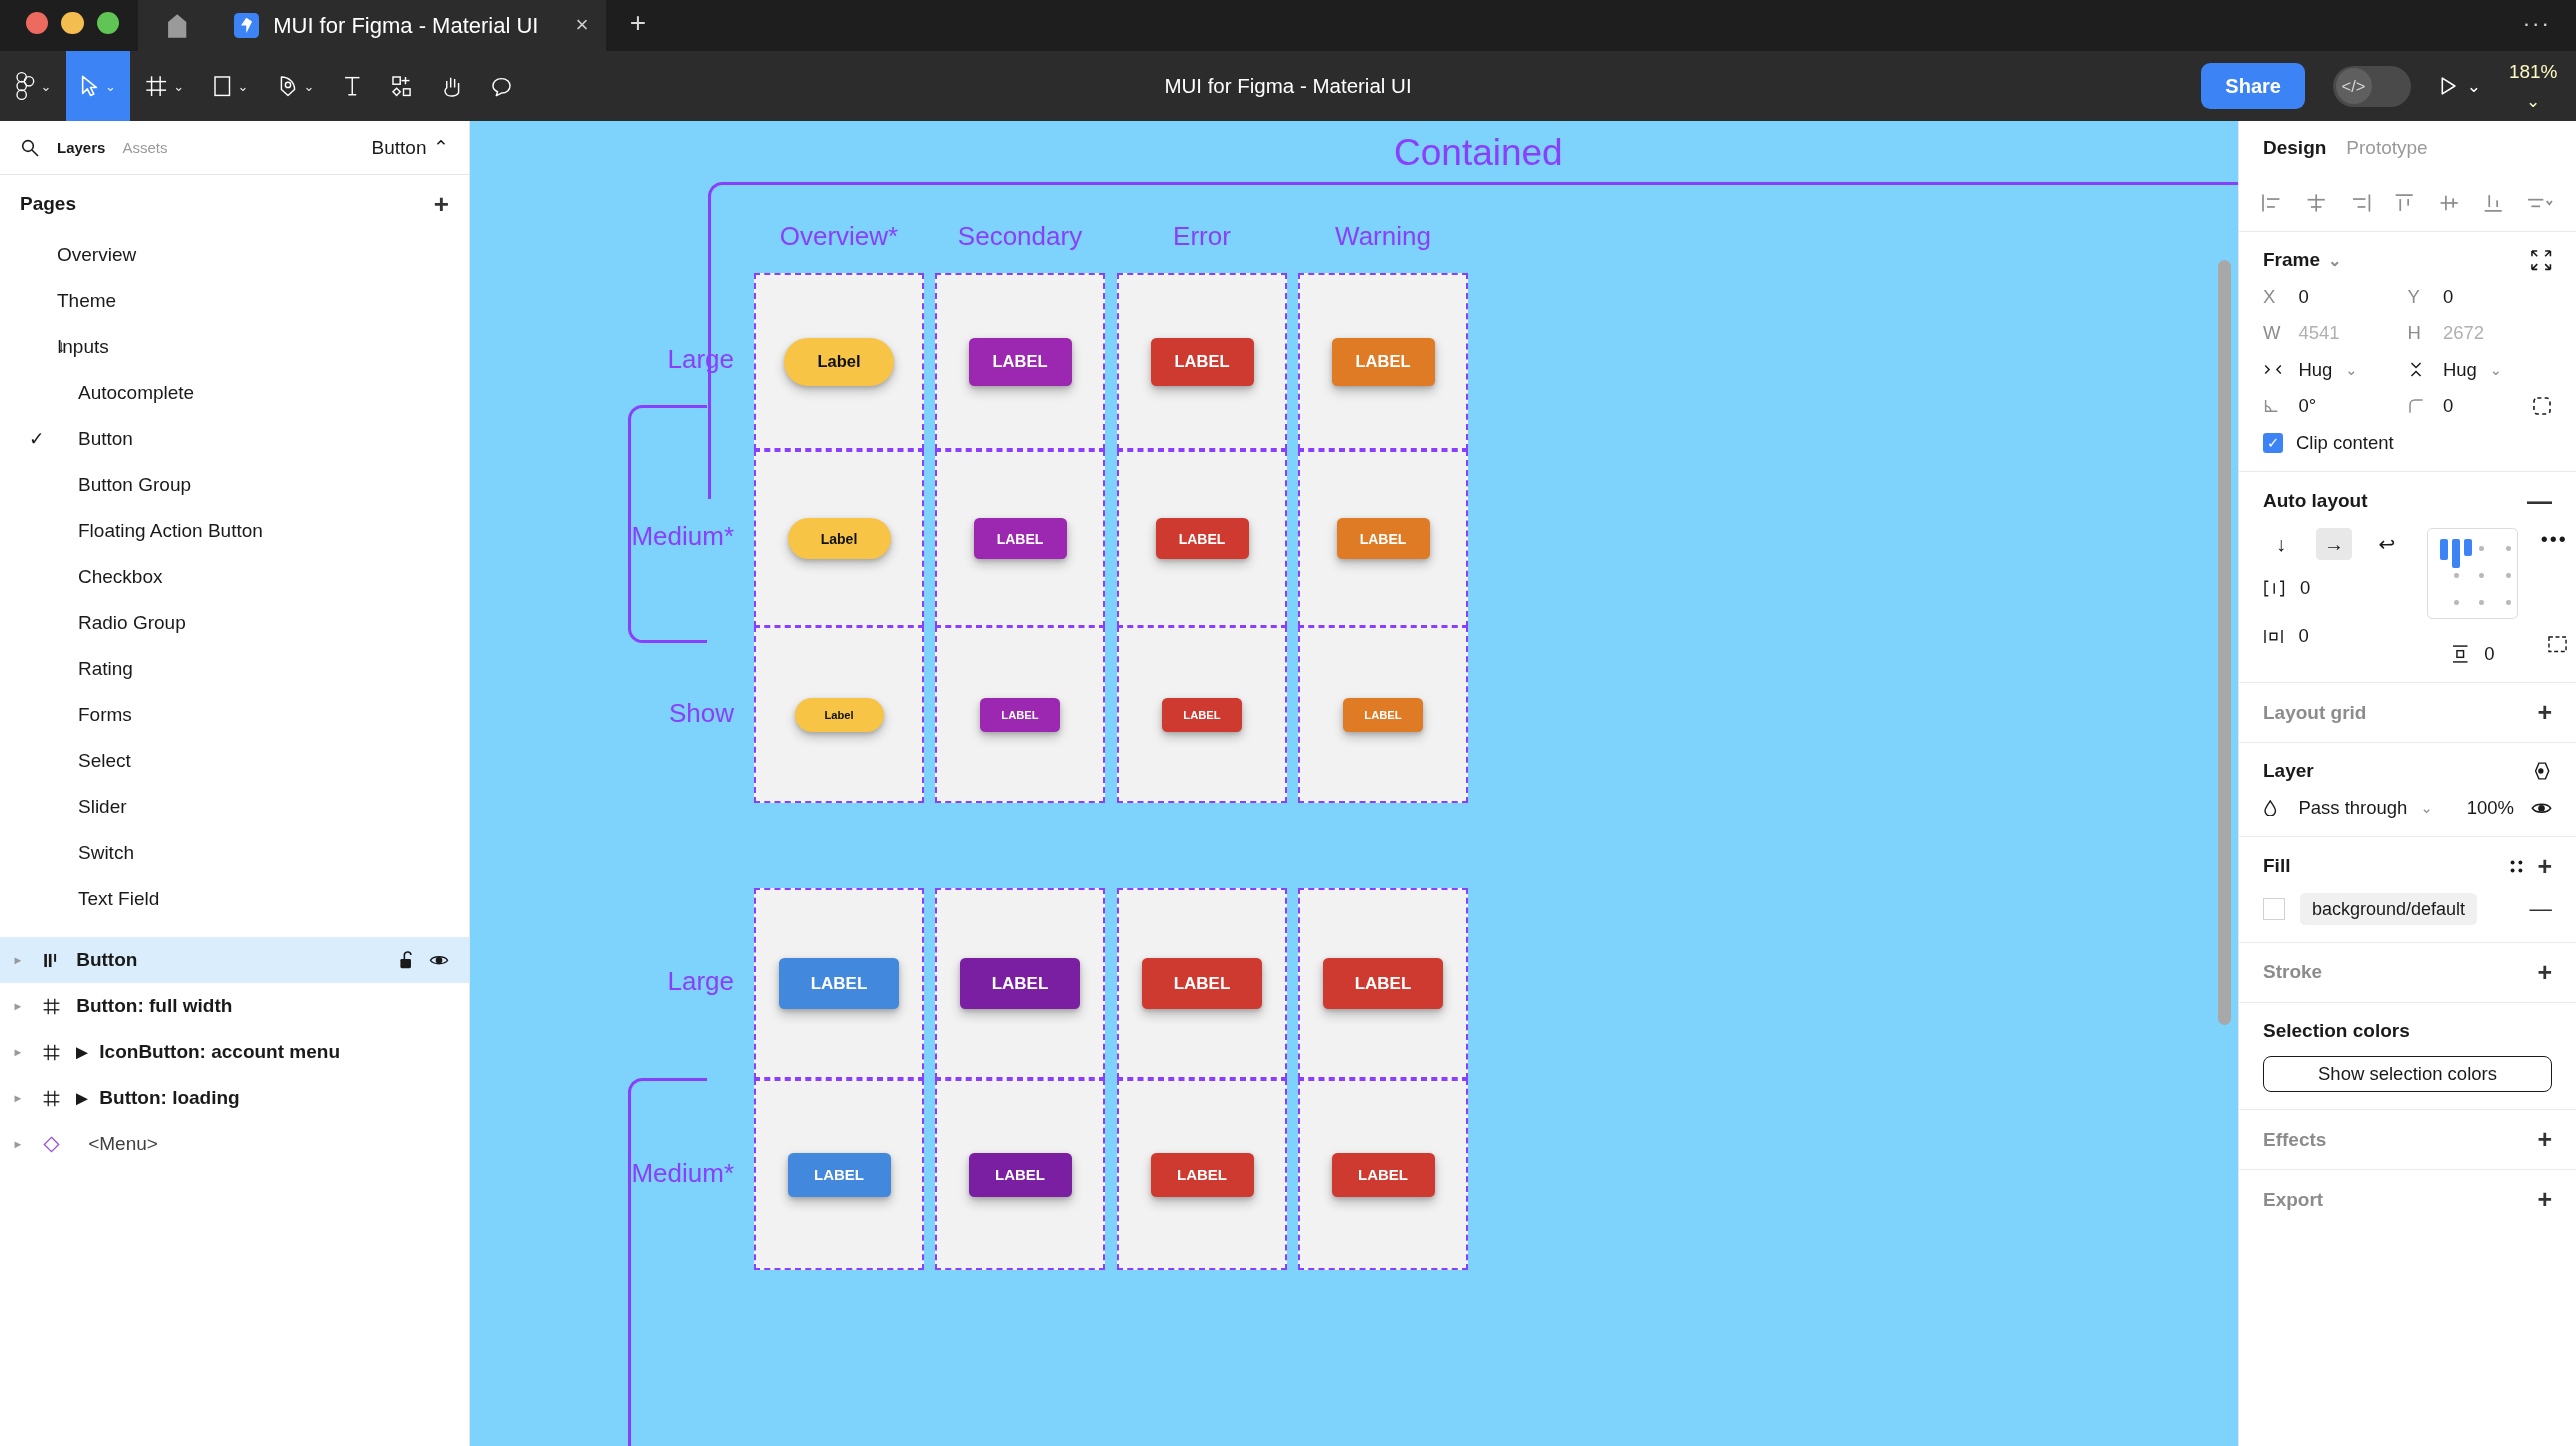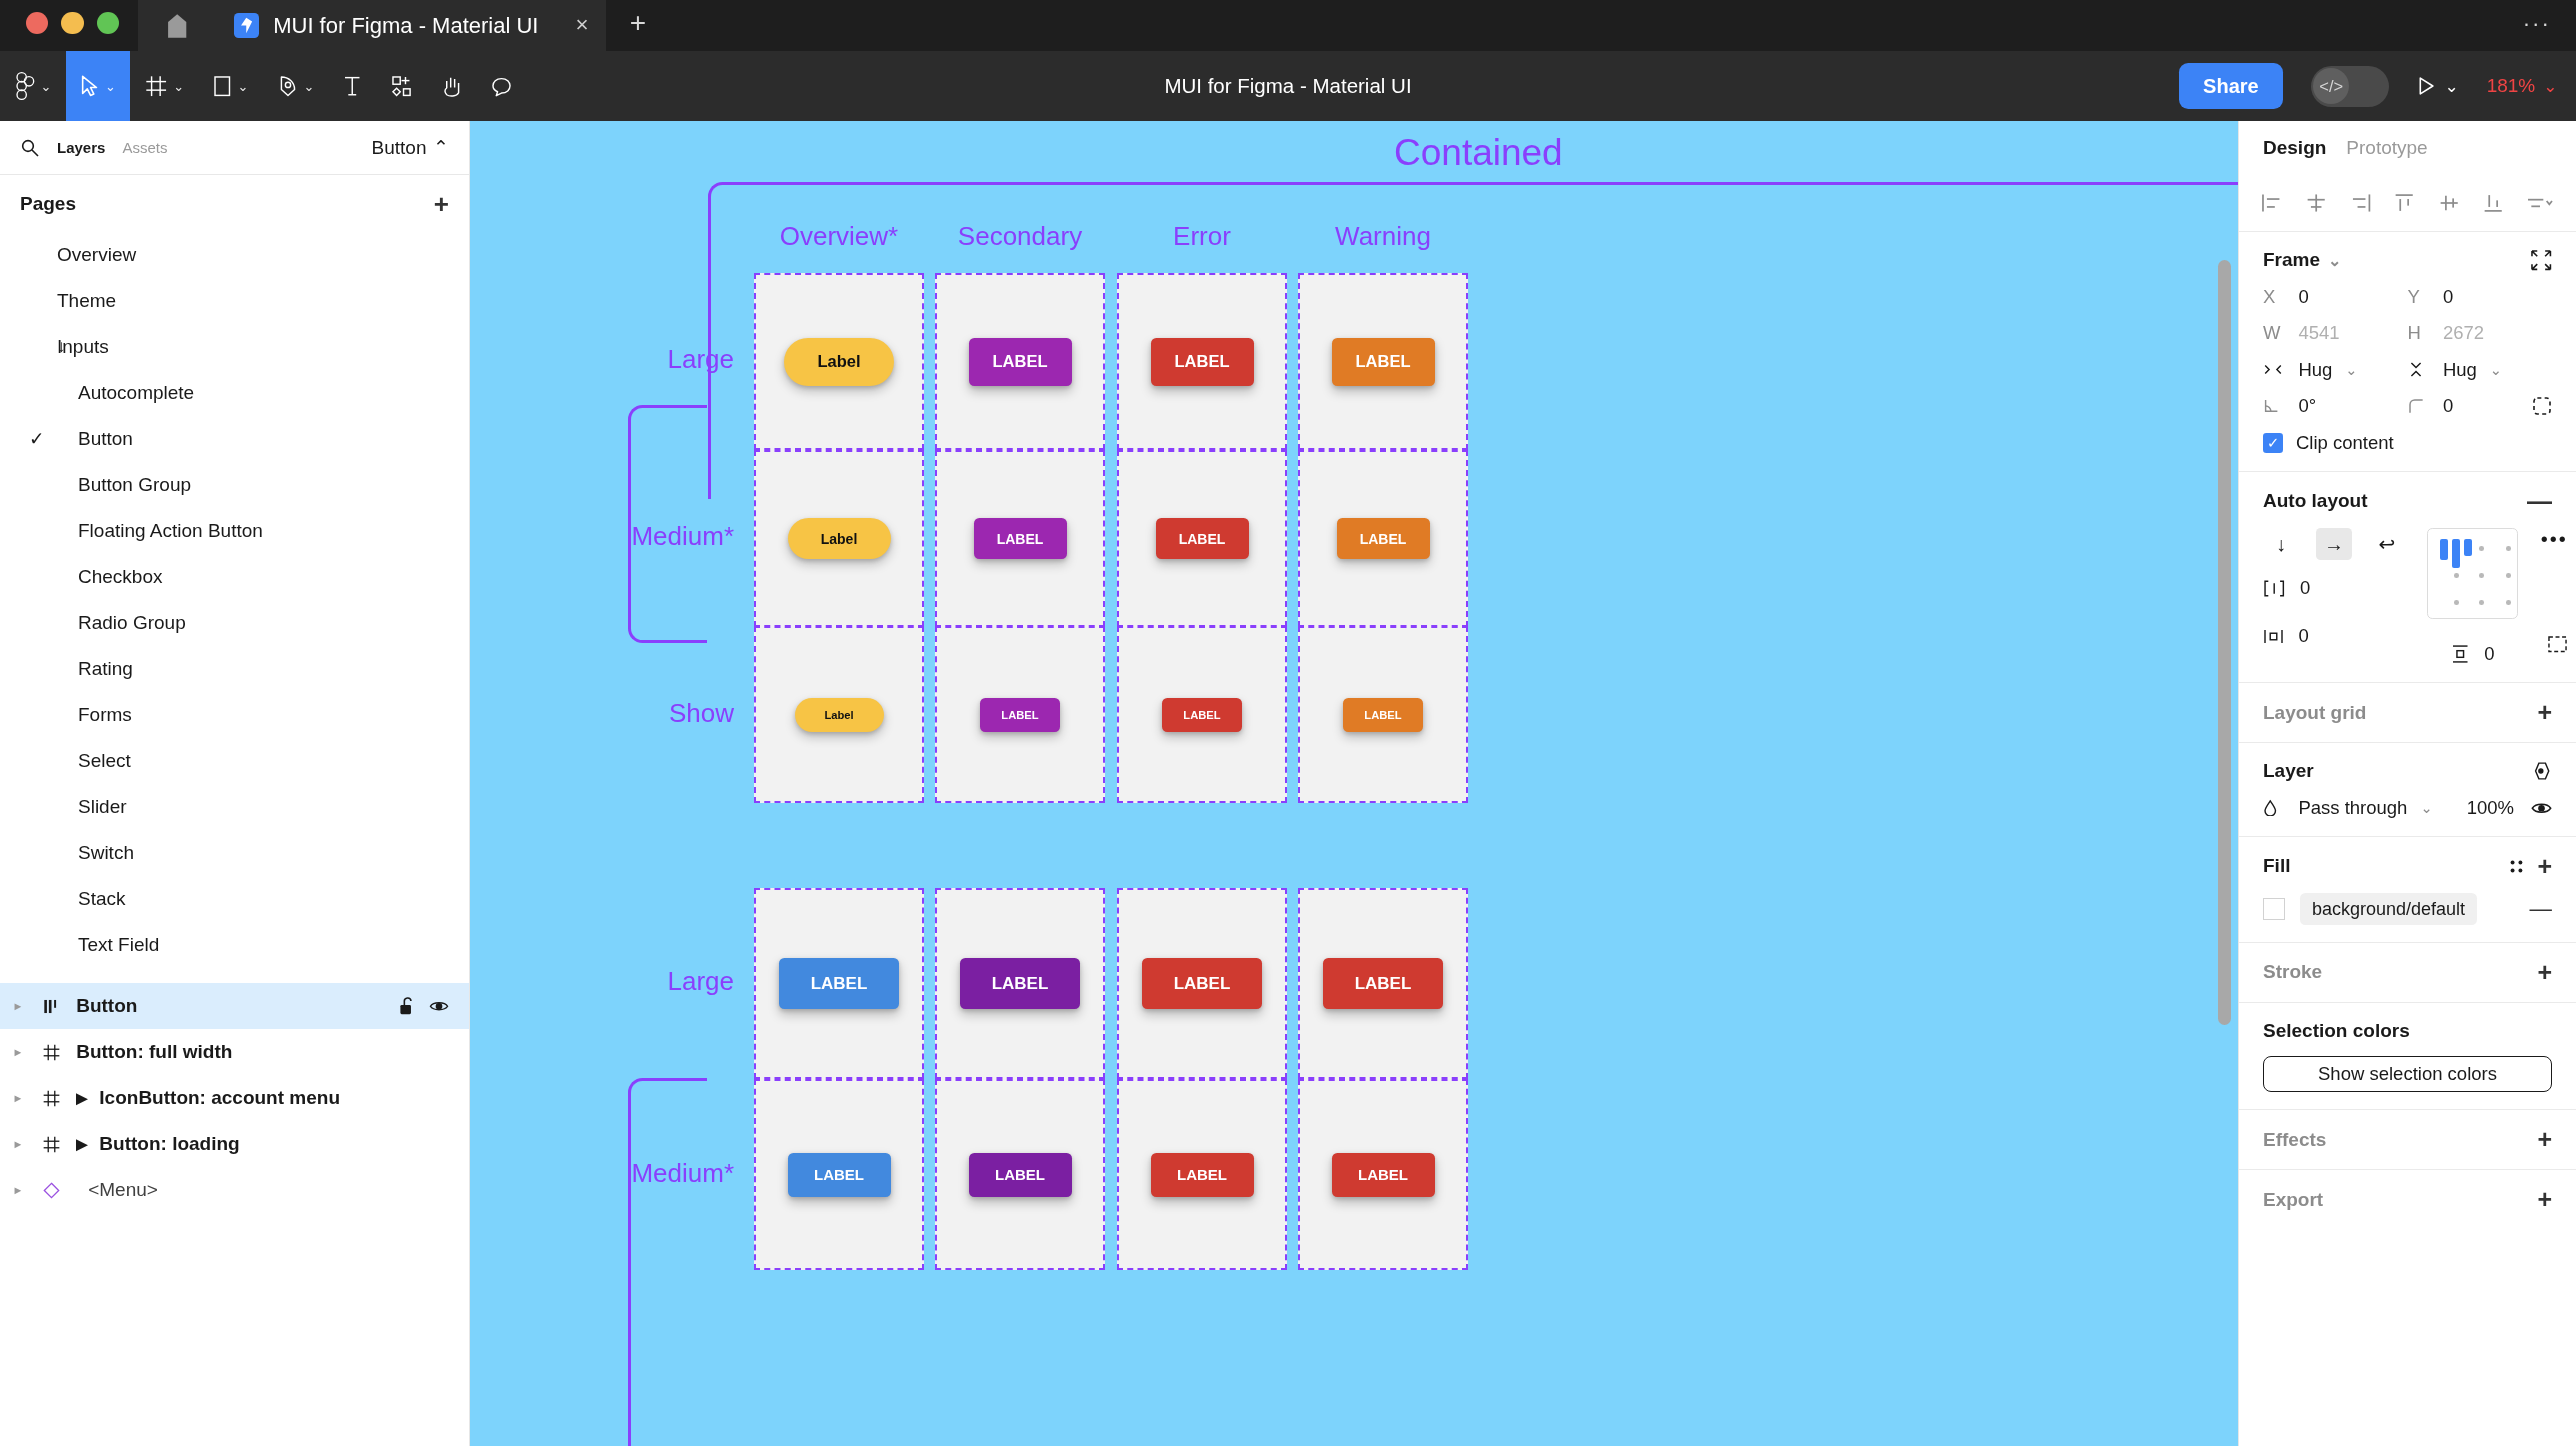--- a/index.html
+++ b/index.html
@@ -70,21 +70,21 @@
   .devmode {
     width: 78px; height: 41px; border-radius: 20.5px; background: #4a4a4a;
     display: flex; align-items: center; padding: 2.6px;
   }
   .devmode-knob {
     width: 36px; height: 36px; border-radius: 50%; background: #5f5f5f;
     display: flex; align-items: center; justify-content: center;
     color: #d6d6d6; font-size: 16.5px;
   }
   .play-group { display: flex; align-items: center; gap: 9.2px; color: #ffffff; }
-  .zoom-group { display: flex; align-items: center; gap: 8px; color: #ef4444; font-size: 19px; }
+  .zoom-group { display: flex; align-items: center; gap: 8px; color: #fef9c3; font-size: 19px; flex-direction: column; }
 
   
   .sidebar {
     position: absolute; left: 0; top: 121px; width: 470px; height: 1325px;
     background: #ffffff; border-right: 0.7px solid #e6e6e6;
     display: flex; flex-direction: column;
   }
   .sb-head {
     height: 54px; display: flex; align-items: center; gap: 17px;
     padding: 0 20px; border-bottom: 0.7px solid #e8e8e8; flex: none;
@@ -398,23 +398,20 @@
         <span>Forms</span>
       </div>
       <div class="page-item">
         <span>Select</span>
       </div>
       <div class="page-item">
         <span>Slider</span>
       </div>
       <div class="page-item">
         <span>Switch</span>
-      </div>
-      <div class="page-item">
-        <span>Stack</span>
       </div>
       <div class="page-item">
         <span>Text Field</span>
       </div>
     </div>
   <div class="sb-divider"></div>
   <div id="layers-list">
       <div class="layer-item selected">
         <span class="layer-caret">▸</span>
         <span class="layer-glyph">

